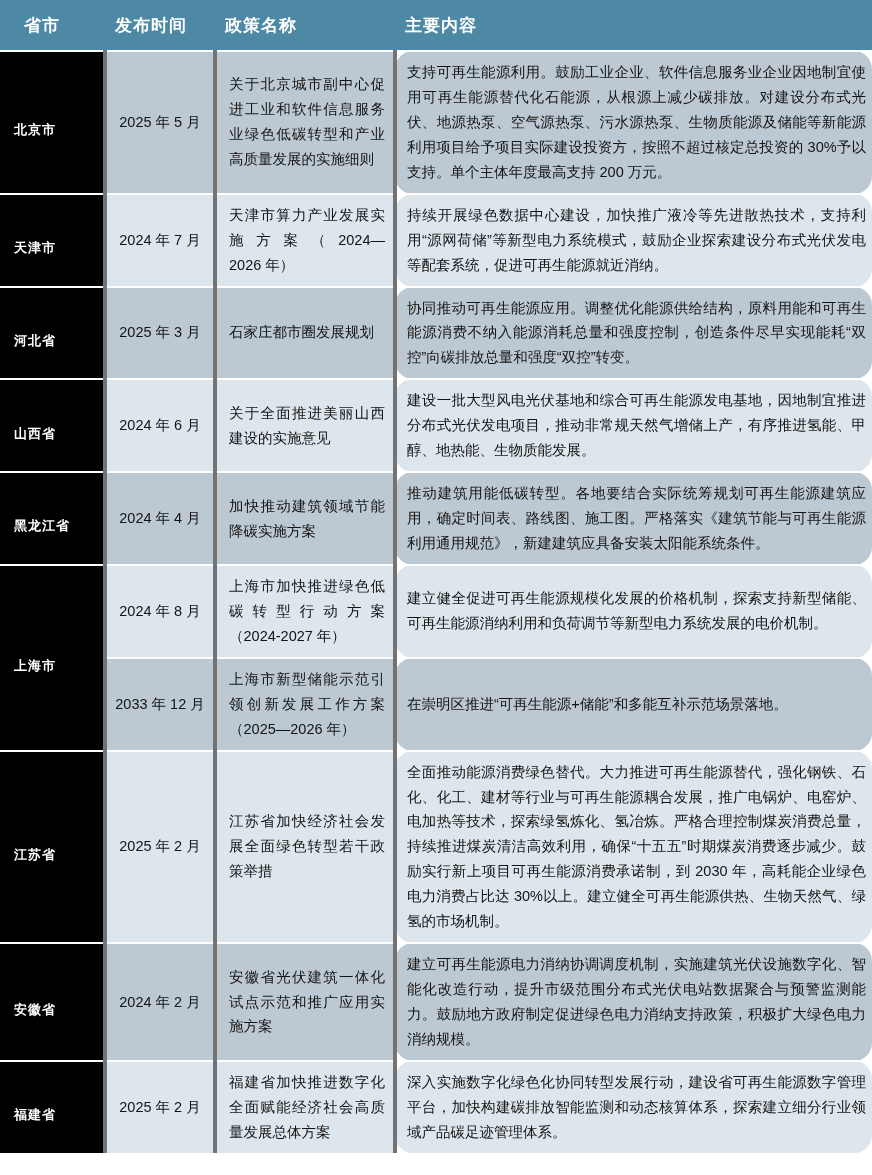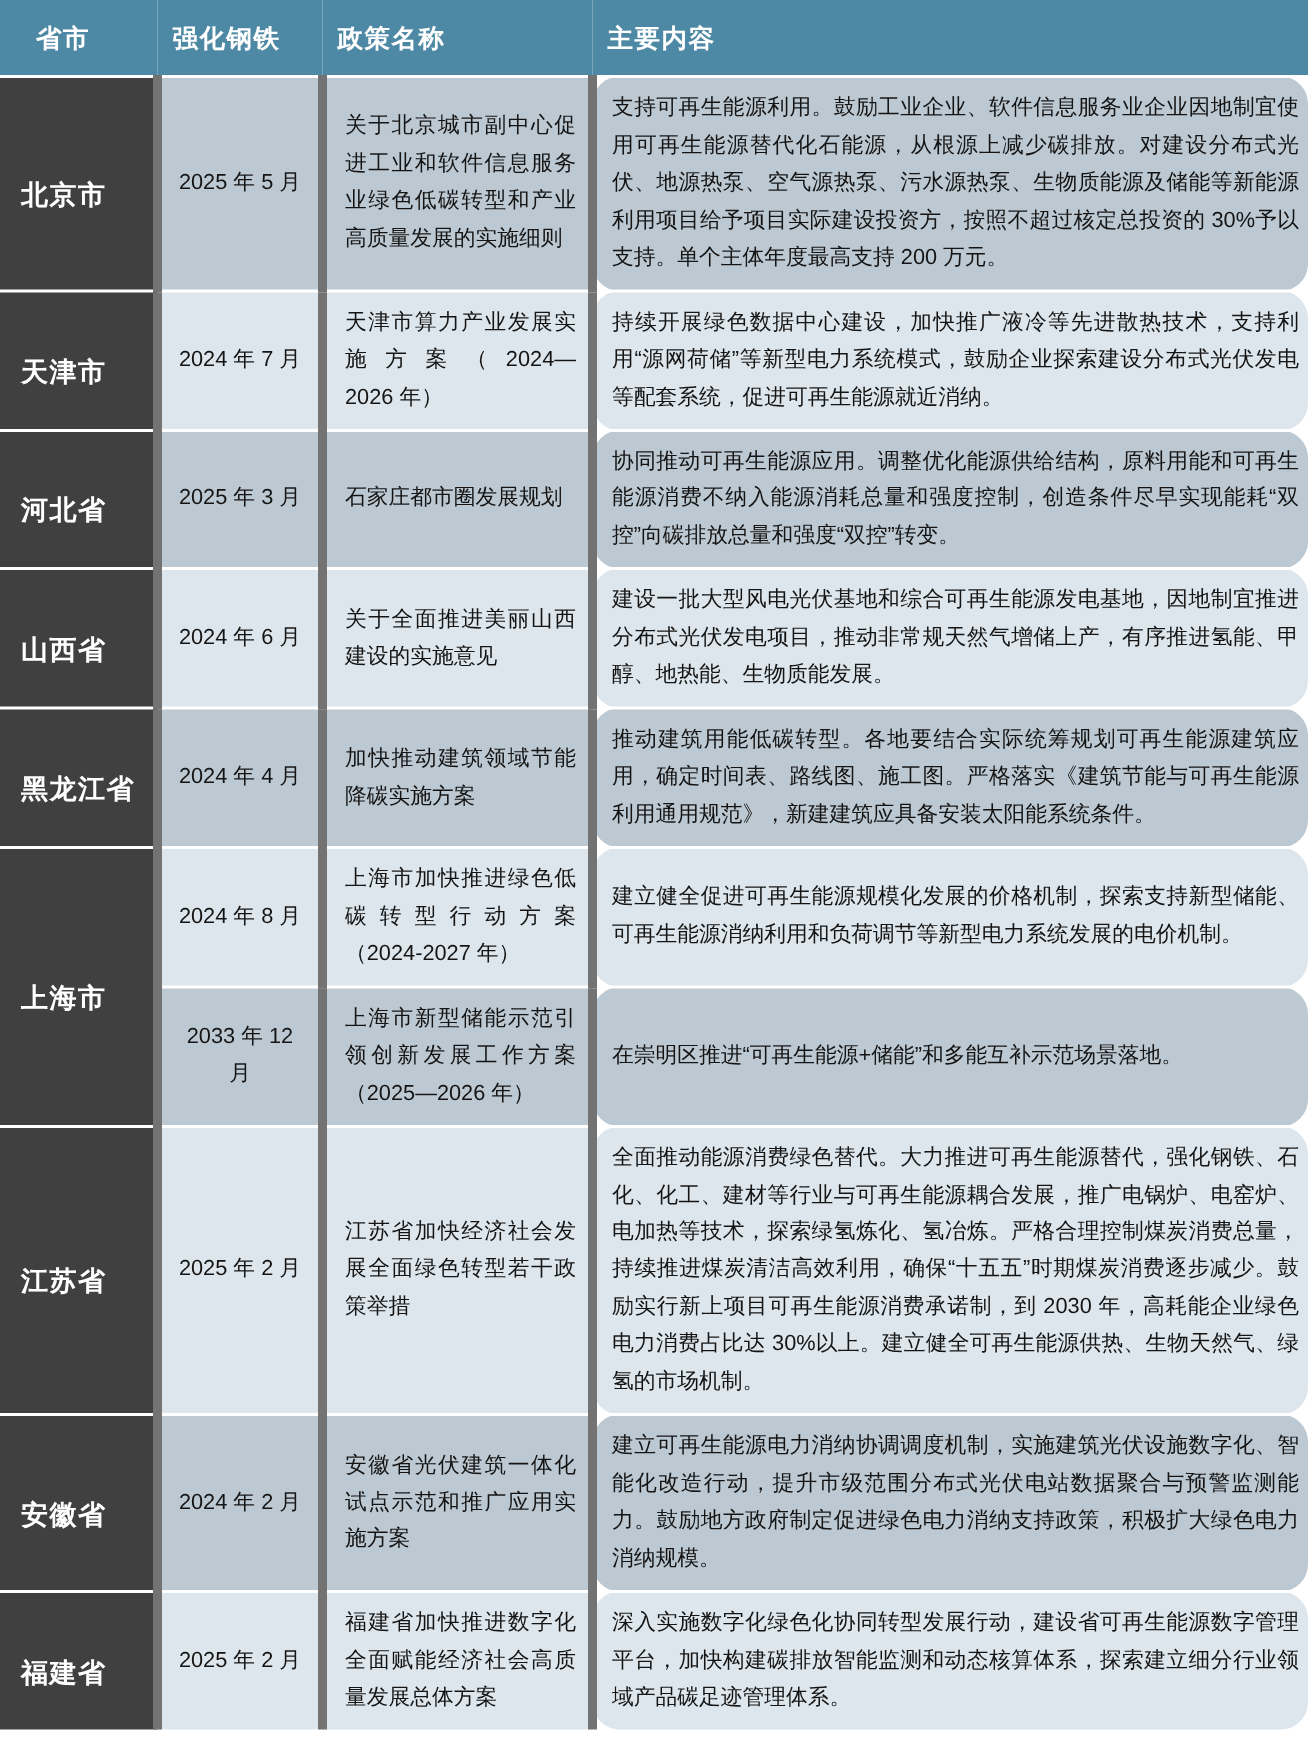--- a/index.html
+++ b/index.html
@@ -76,32 +76,32 @@
     padding: 13px 10px;
     border: none;
     letter-spacing: 1px;
     height: 24px;
   }
   thead th.th-prov { padding-left: 24px; }
   thead th.th-body { padding-left: 10px; }
 
   tbody td {
     border-top: 2px solid #ffffff;
-    border-right: 6px solid #737373;
+    border-right: 4px solid #737373;
     vertical-align: middle;
     font-size: 14.5px;
     line-height: 1.72;
   }
   tbody td:last-child { border-right: none; border-radius: 18px; }
 
   td.prov {
-    background: #404040;
+    background: #000000;
     color: #ffffff;
     font-weight: 700;
-    font-size: 18px;
+    font-size: 13px;
     text-align: left;
     padding: 22px 8px 6px 14px;
     letter-spacing: 1px;
   }
   td.date {
     text-align: center;
     padding: 6px 8px;
     color: #141414;
     font-size: 14.5px;
     white-space: normal;
@@ -139,21 +139,21 @@
   <table class="policy-table">
     <colgroup>
       <col class="c-prov">
         <col class="c-date">
         <col class="c-name">
         <col class="c-body">
     </colgroup>
     <thead>
       <tr>
         <th class="th-prov">省市</th>
-        <th>强化钢铁</th>
+        <th>发布时间</th>
         <th>政策名称</th>
         <th class="th-body">主要内容</th>
       </tr>
     </thead>
     <tbody id="tbody">
         <tr class="band-a">
           <td class="prov">北京市</td>
           <td class="date">2025 年 5 月</td>
           <td class="pname">关于北京城市副中心促进工业和软件信息服务业绿色低碳转型和产业高质量发展的实施细则</td>
           <td class="body">支持可再生能源利用。鼓励工业企业、软件信息服务业企业因地制宜使用可再生能源替代化石能源，从根源上减少碳排放。对建设分布式光伏、地源热泵、空气源热泵、污水源热泵、生物质能源及储能等新能源利用项目给予项目实际建设投资方，按照不超过核定总投资的 30%予以支持。单个主体年度最高支持 200 万元。</td>

